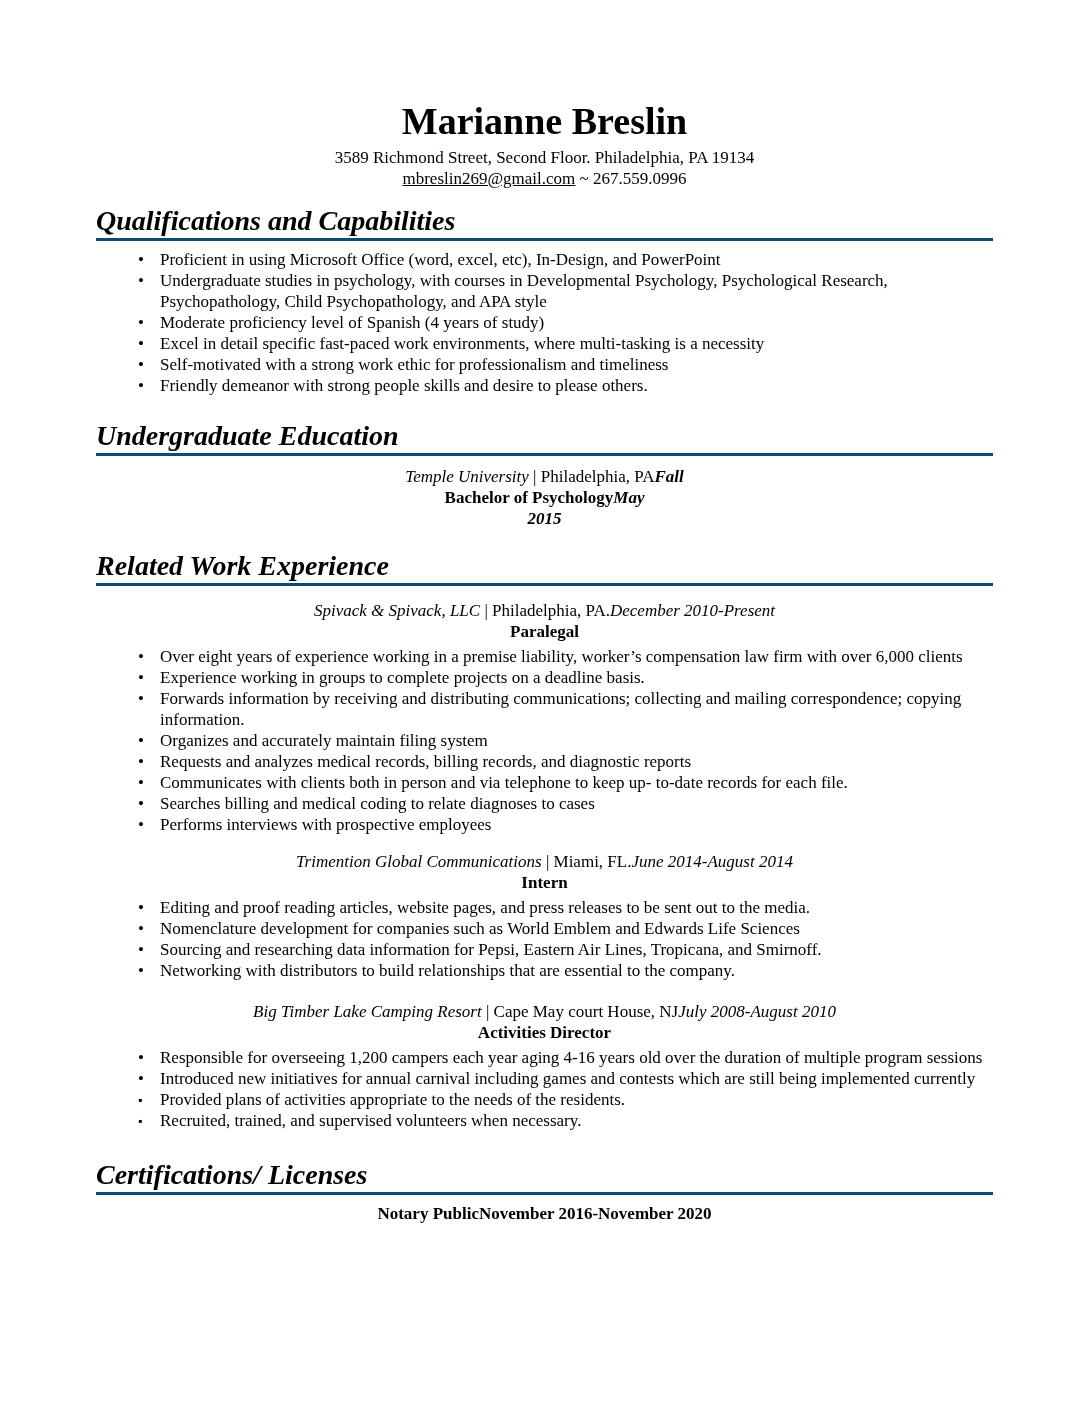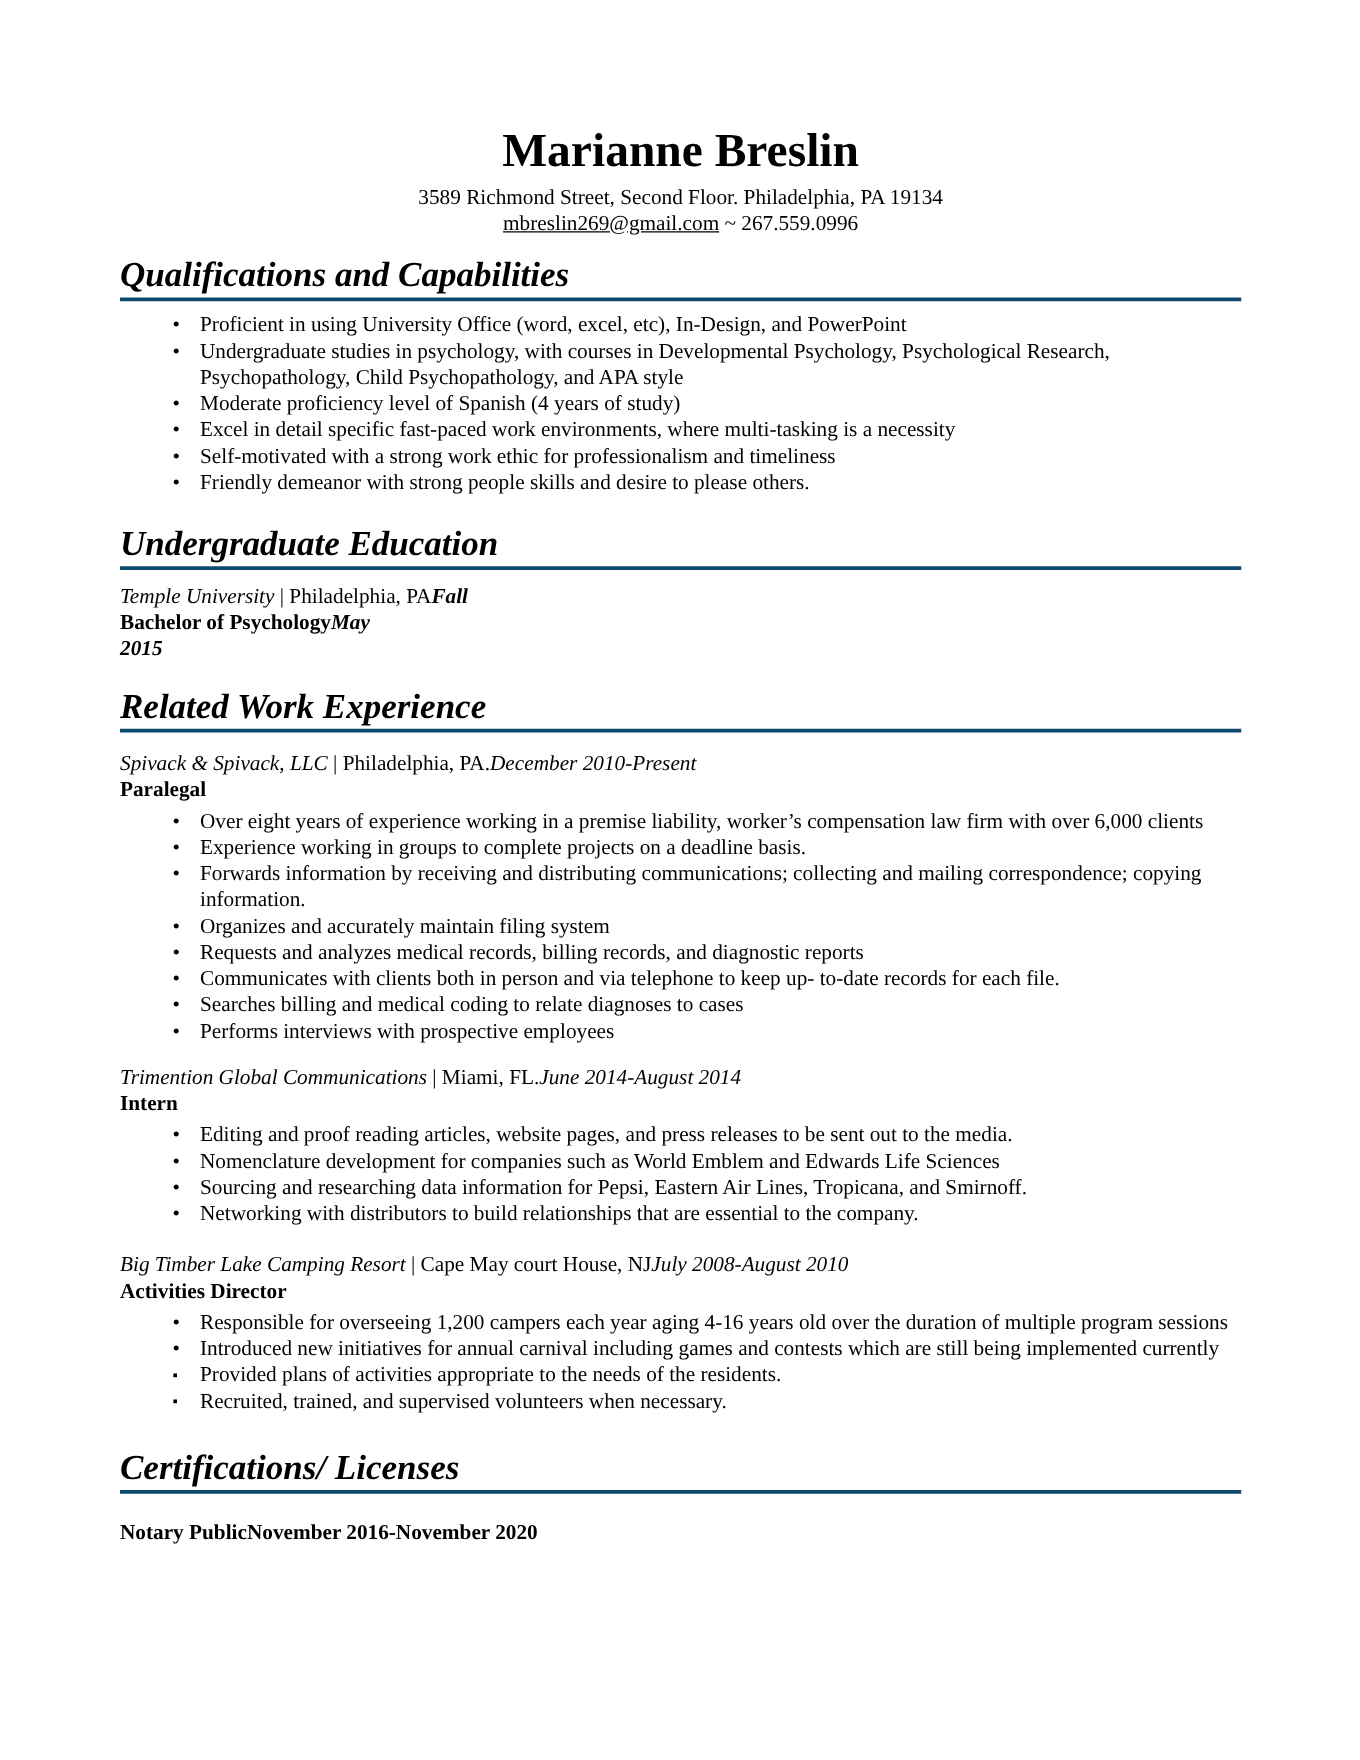--- a/index.html
+++ b/index.html
@@ -34,50 +34,50 @@
   .sec-edu   { margin-top: 23px; }
   .sec-work  { margin-top: 20px; }
   .sec-cert  { margin-top: 27px; }
 
   .bullets { list-style: none; font-size: 17px; line-height: 21px; }
   .bullets li { position: relative; padding-left: 64px; }
   .bullets li::before { content: "\2022"; position: absolute; left: 42px; top: 0; }
   .bullets li.sq::before { content: "\25AA"; font-size: 12px; top: 1px; }
   .quals-list { margin-top: 8px; }
 
-  .row { display: flex; justify-content: flex-start; align-items: baseline;
+  .row { display: flex; justify-content: center; align-items: baseline;
          font-size: 17px; line-height: 21px; }
   .it { font-style: italic; }
   .b  { font-weight: bold; }
   .bi { font-weight: bold; font-style: italic; }
 
   .edu-block { margin-top: 10px; }
   .job-spivack   { margin-top: 14px; }
   .job-trimention{ margin-top: 16px; }
   .job-bigtimber { margin-top: 20px; }
   .job .bullets, .job-spivack .bullets { margin-top: 4px; }
-  .cert-row { margin-top: 20px; }
+  .cert-row { margin-top: 8px; }
 </style>
 </head>
 <body>
 
 <div class="page">
   <div class="content">
 
     <div class="header">
       <div class="name">Marianne Breslin</div>
       <div class="addr">3589 Richmond Street, Second Floor. Philadelphia, PA 19134</div>
       <div class="contact">
         <span class="email-link">mbreslin269@gmail.com</span><span> ~ </span><span>267.559.0996</span>
       </div>
     </div>
 
     <div class="section-title sec-quals">Qualifications and Capabilities</div>
     <ul class="bullets quals-list">
-      <li>Proficient in using University Office (word, excel, etc), In-Design, and PowerPoint</li>
+      <li>Proficient in using Microsoft Office (word, excel, etc), In-Design, and PowerPoint</li>
       <li>Undergraduate studies in psychology, with courses in Developmental Psychology, Psychological Research, Psychopathology, Child Psychopathology, and APA style</li>
       <li>Moderate proficiency level of Spanish (4 years of study)</li>
       <li>Excel in detail specific fast-paced work environments, where multi-tasking is a necessity</li>
       <li>Self-motivated with a strong work ethic for professionalism and timeliness</li>
       <li>Friendly demeanor with strong people skills and desire to please others.</li>
     </ul>
 
     <div class="section-title sec-edu">Undergraduate Education</div>
     <div class="edu-block">
       <div class="row">

